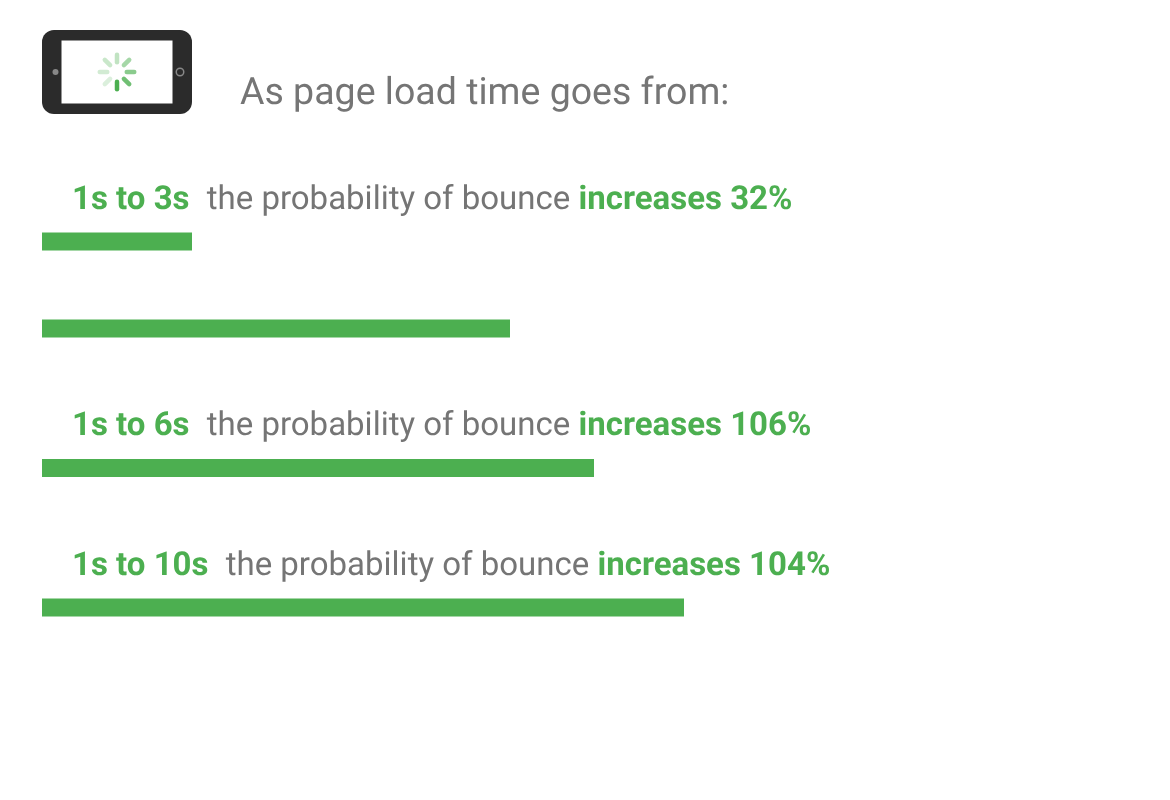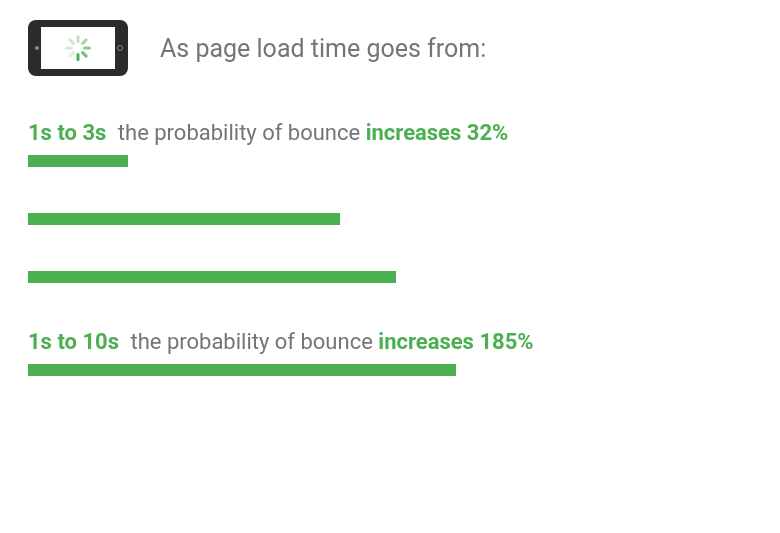--- a/index.html
+++ b/index.html
@@ -6,21 +6,21 @@
     body {
       font-family: -apple-system, BlinkMacSystemFont, "Segoe UI", Roboto, Helvetica, Arial, sans-serif;
       background: #ffffff;
       width: 780px;
       height: 533px;
       padding: 20px 28px;
       color: #555;
     }
     .header {
       display: flex;
-      align-items: center;
+      align-items: flex-end;
       gap: 32px;
       margin-bottom: 44px;
     }
     .phone-icon {
       width: 100px;
       height: 56px;
       background: #2b2b2b;
       border-radius: 8px;
       position: relative;
       display: flex;
@@ -82,20 +82,21 @@
     }
     .row {
       margin-bottom: 46px;
     }
     .row:last-child { margin-bottom: 0; }
     .line {
       font-size: 22px;
       color: #757575;
       font-weight: 400;
       margin-bottom: 10px;
+      margin-left: 20px;
     }
     .green-bold {
       color: #4caf50;
       font-weight: 700;
     }
     .range { margin-right: 6px; }
     .bar {
       height: 12px;
       background: #4caf50;
     }
@@ -131,24 +132,30 @@
     <span class="green-bold">increases 32%</span>
   </div>
   <div class="bar" style="width:100px"></div>
 </div>
 
 <div class="row">
   <div class="bar" style="width:312px"></div>
 </div>
 
 <div class="row">
+  <div class="line">
+    <span class="green-bold range">1s to 6s</span>
+    <span>the probability of bounce</span>
+    <span> </span>
+    <span class="green-bold">increases 106%</span>
+  </div>
   <div class="bar" style="width:368px"></div>
 </div>
 
 <div class="row">
   <div class="line">
     <span class="green-bold range">1s to 10s</span>
     <span>the probability of bounce</span>
     <span> </span>
-    <span class="green-bold">increases 185%</span>
+    <span class="green-bold">increases 104%</span>
   </div>
   <div class="bar" style="width:428px"></div>
 </div>
 
 </body></html>

